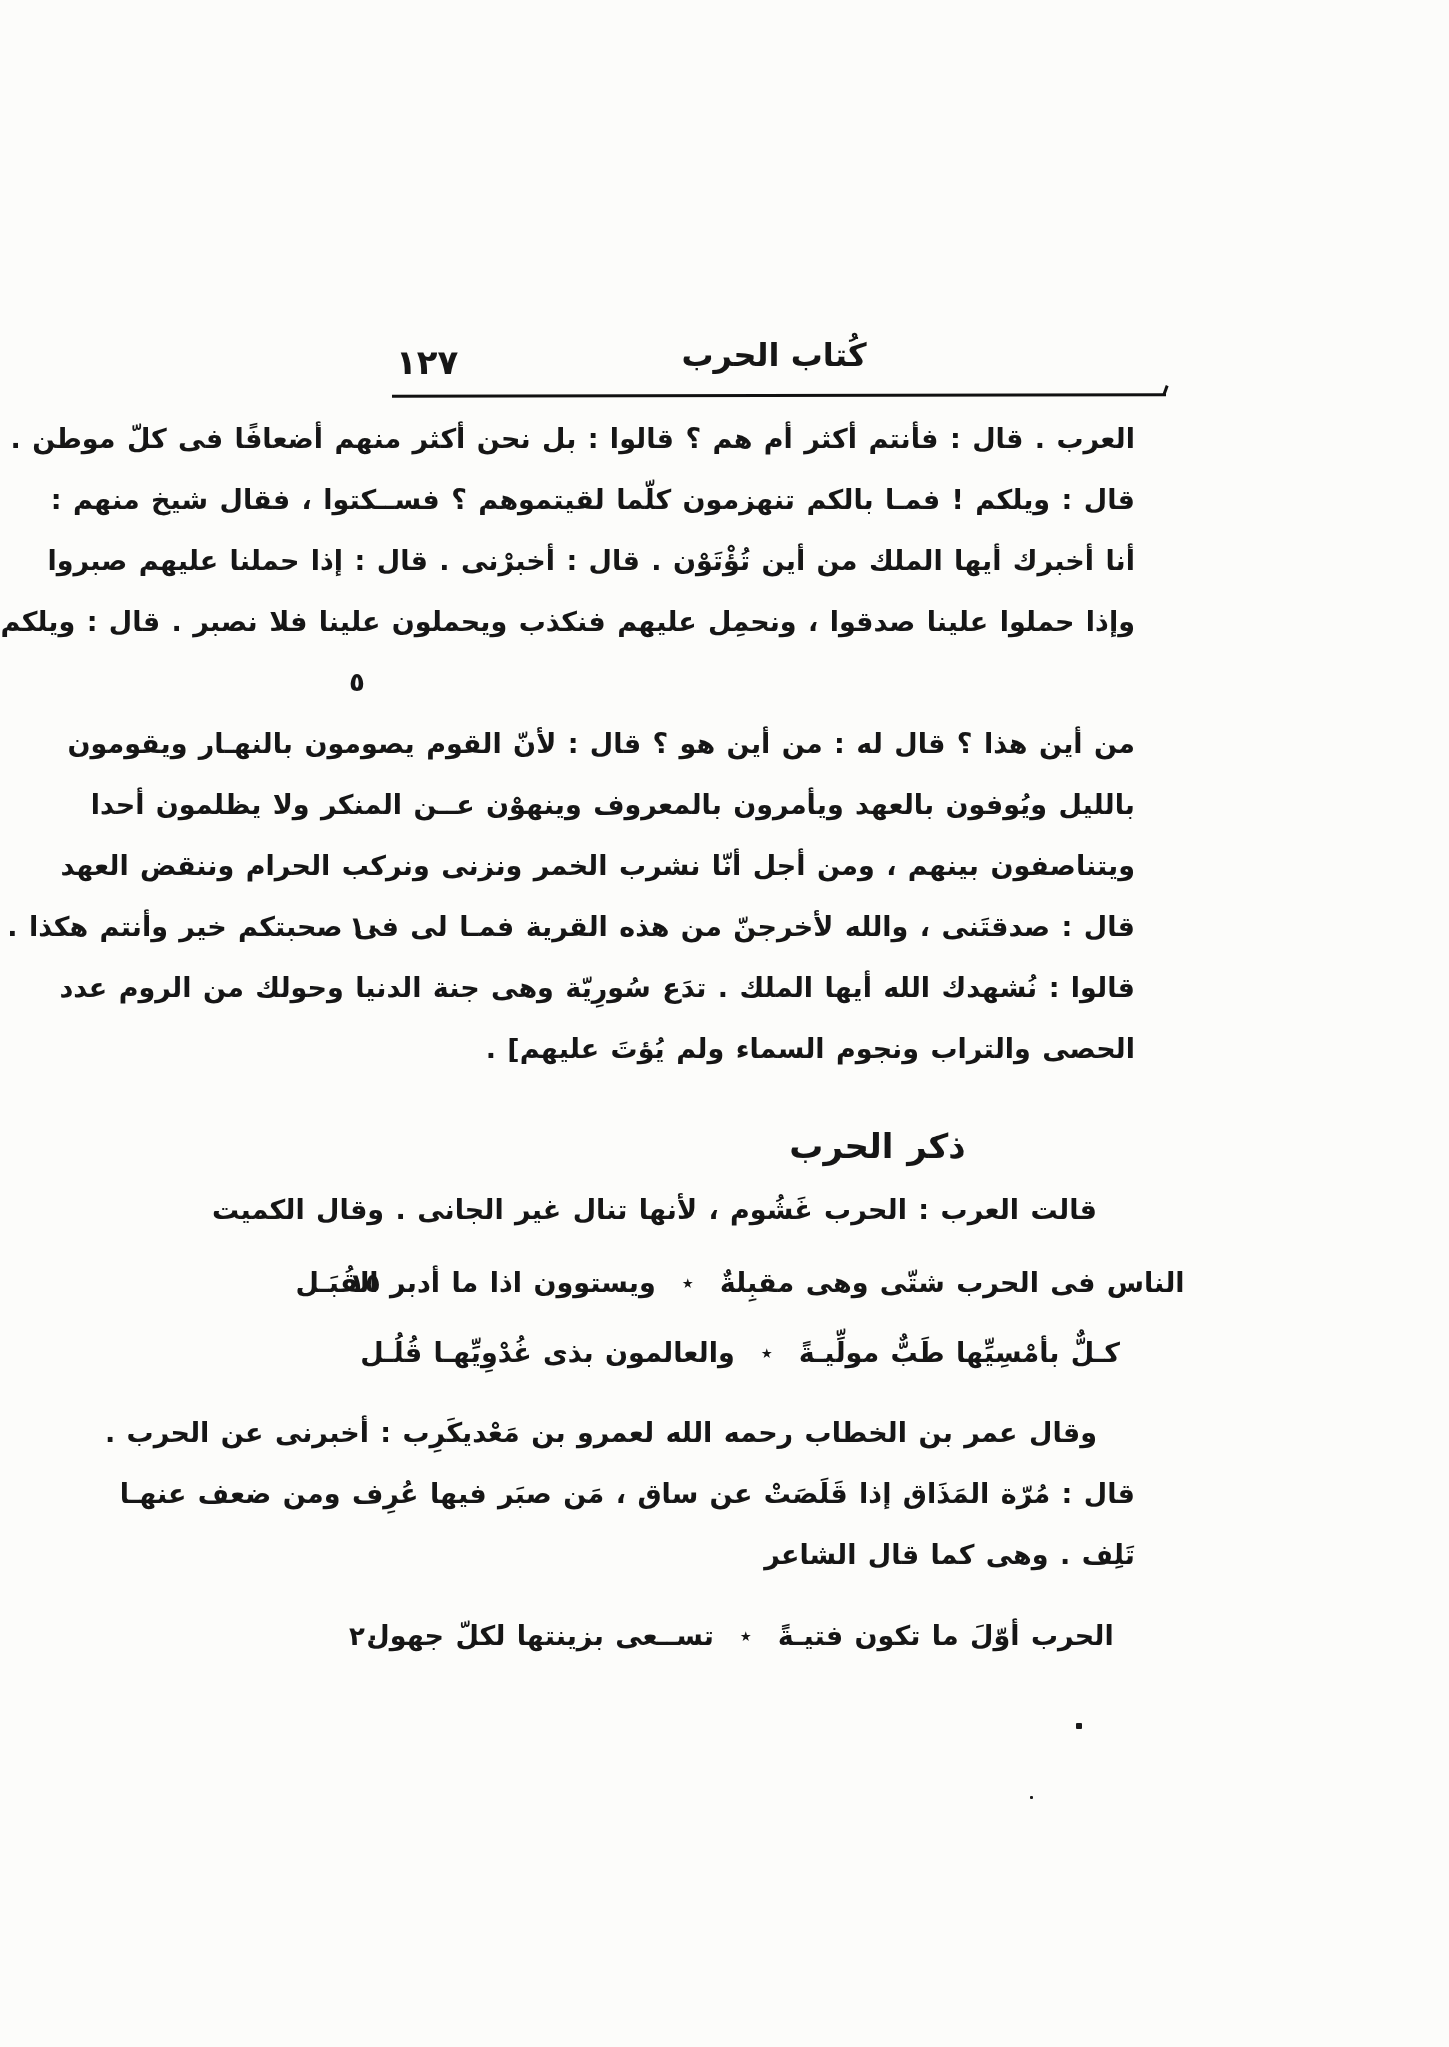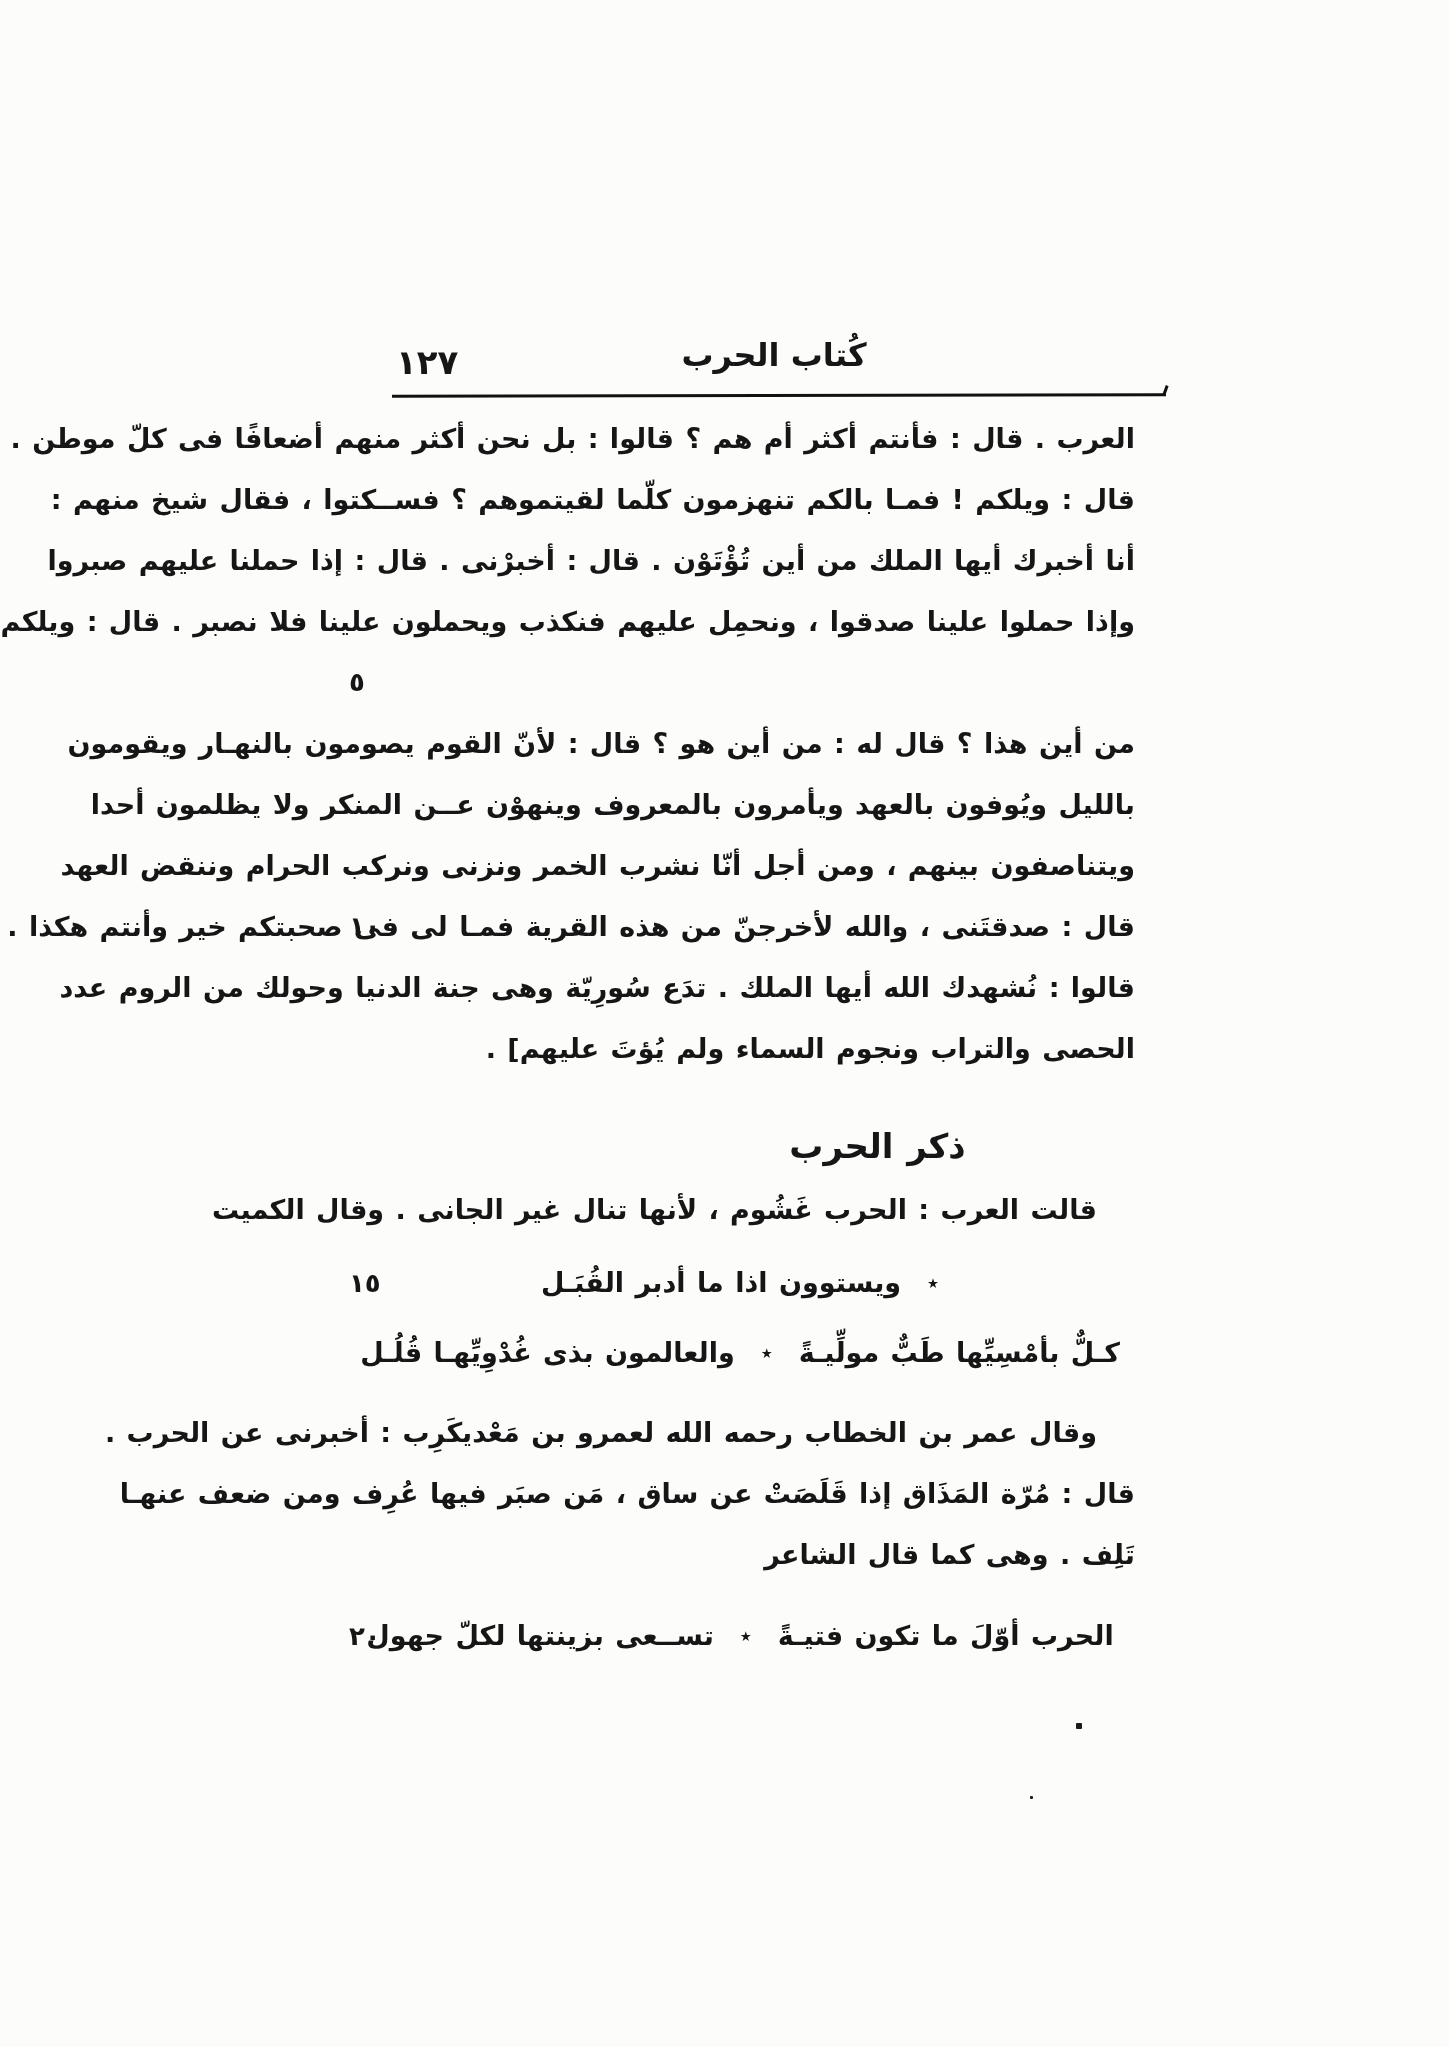--- a/index.html
+++ b/index.html
@@ -89,20 +89,21 @@
       <div class="line just"><span>من أين هذا ؟ قال له : من أين هو ؟ قال : لأنّ القوم يصومون بالنهـار ويقومون</span></div>
       <div class="line just"><span>بالليل ويُوفون بالعهد ويأمرون بالمعروف وينهوْن عــن المنكر ولا يظلمون أحدا</span></div>
       <div class="line just"><span>ويتناصفون بينهم ، ومن أجل أنّا نشرب الخمر ونزنى ونركب الحرام وننقض العهد</span></div>
       <div class="line just"><span class="mnum">١٠</span><span>قال : صدقتَنى ، والله لأخرجنّ من هذه القرية فمـا لى فى صحبتكم خير وأنتم هكذا .</span></div>
       <div class="line just"><span>قالوا : نُشهدك الله أيها الملك . تدَع سُورِيّة وهى جنة الدنيا وحولك من الروم عدد</span></div>
       <div class="line"><span>الحصى والتراب ونجوم السماء ولم يُؤتَ عليهم] .</span></div>
       <div class="line heading"><span>ذكر الحرب</span></div>
       <div class="line indent"><span>قالت العرب : الحرب غَشُوم ، لأنها تنال غير الجانى . وقال الكميت</span></div>
       <div class="line verse v1">
         <span class="mnum">١٥</span>
+        <span>الناس فى الحرب شتّى وهى مقبِلةٌ</span>
         <span class="vsep">٭</span>
         <span>ويستوون اذا ما أدبر القُبَـل</span>
       </div>
       <div class="line verse">
         <span>كـلٌّ بأمْسِيِّها طَبٌّ مولِّيـةً</span>
         <span class="vsep">٭</span>
         <span>والعالمون بذى غُدْوِيِّهـا قُلُـل</span>
       </div>
       <div class="line indent gap-before"><span>وقال عمر بن الخطاب رحمه الله لعمرو بن مَعْديكَرِب : أخبرنى عن الحرب .</span></div>
       <div class="line just"><span>قال : مُرّة المَذَاق إذا قَلَصَتْ عن ساق ، مَن صبَر فيها عُرِف ومن ضعف عنهـا</span></div>

